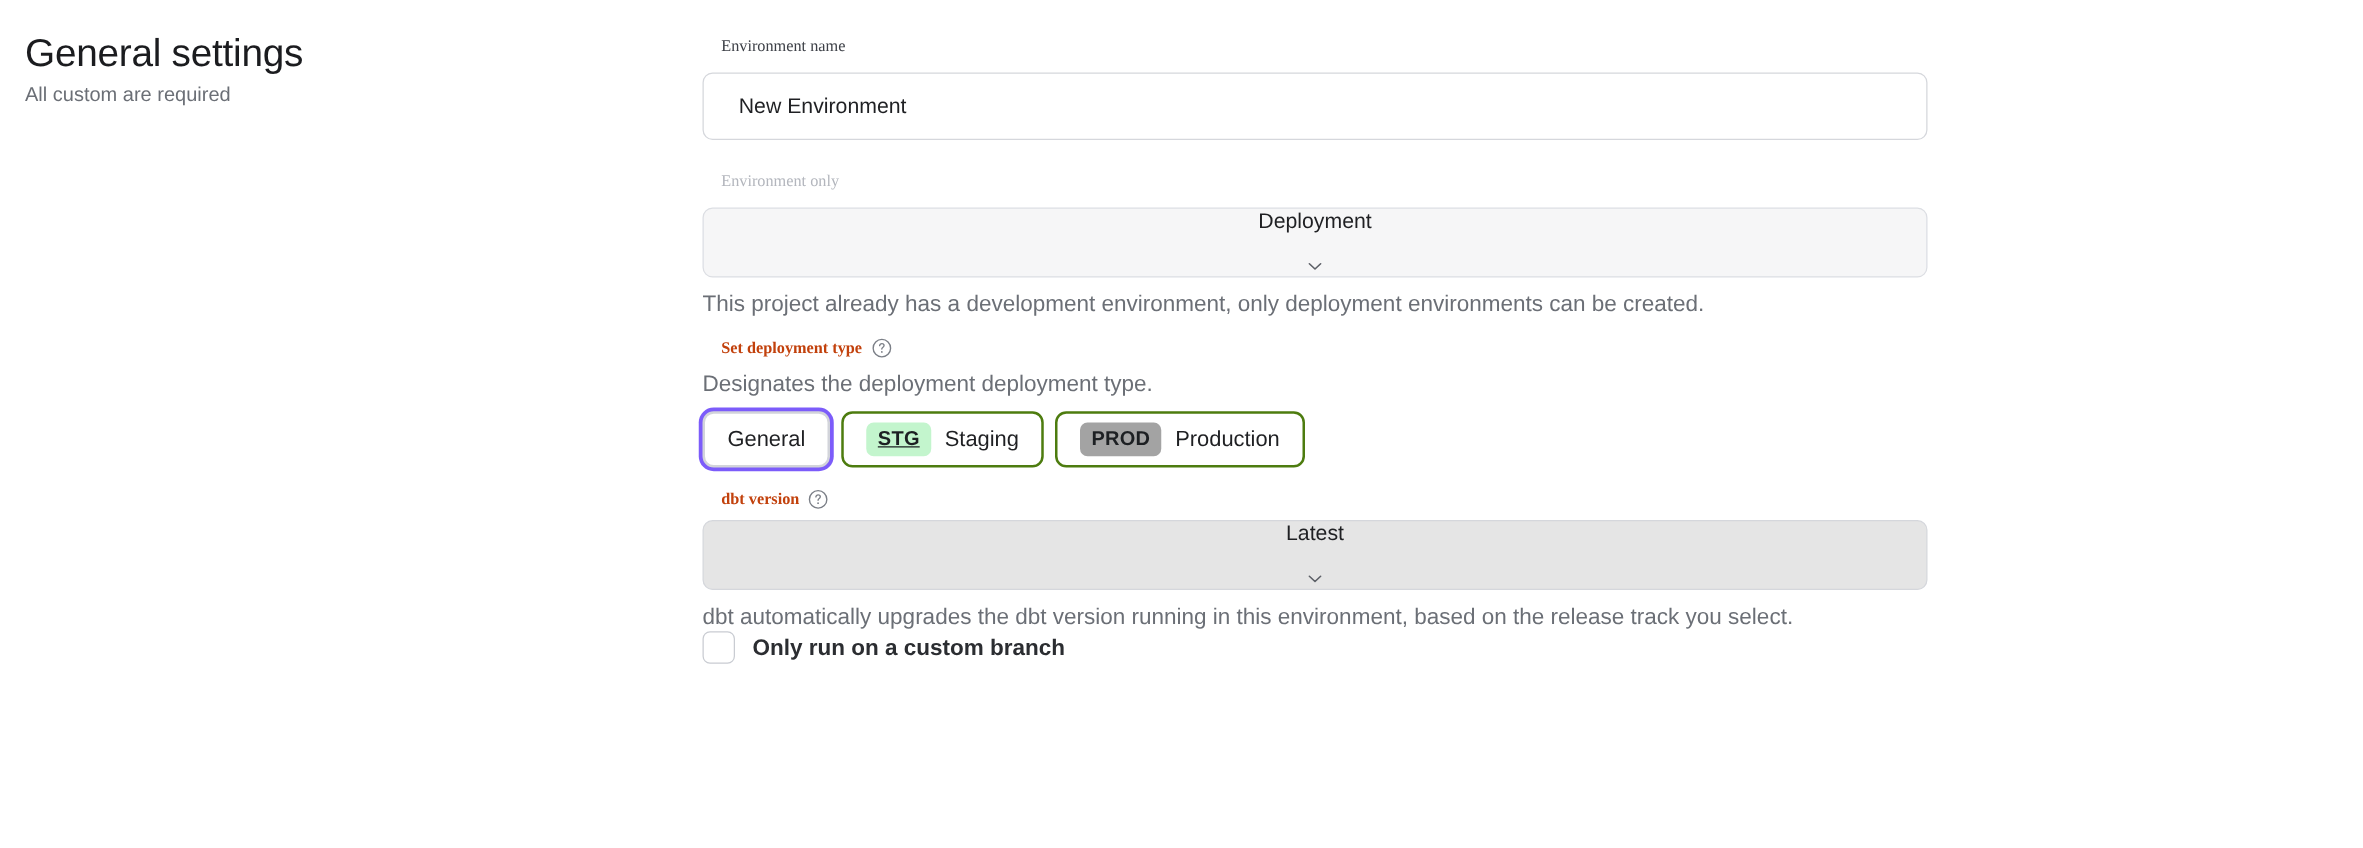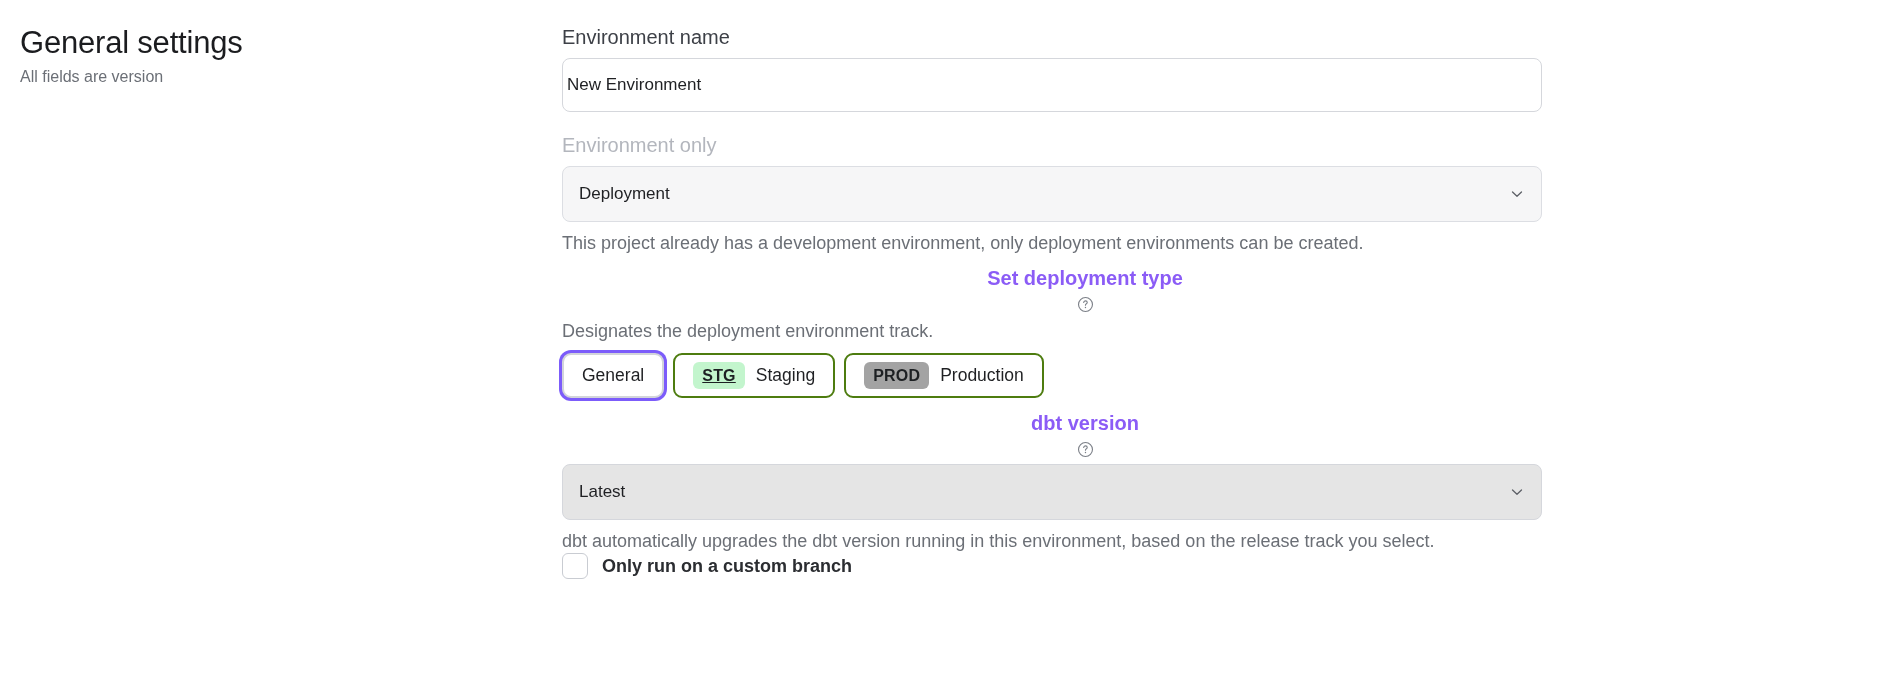--- a/index.html
+++ b/index.html
@@ -45,66 +45,67 @@
   }
 
   
   .right-col {
     flex: 1 1 auto;
     min-width: 0;
     padding-top: 8px;
   }
 
   .field-label {
-    font-size: 20px;
+    font-size: 13px;
     line-height: 22px;
     color: #3d4047;
-    margin: 0 0 10px 0;
+    margin: 0 0 10px 15px;
+    font-family: Liberation Serif, serif;
   }
   .field-label.disabled {
     color: #b3b6bd;
   }
   .field-label.strong {
     font-weight: 700;
-    color: #8b5cf6;
+    color: #c2410c;
     margin-bottom: 6px;
     display: flex;
     align-items: center;
     gap: 7px;
-    flex-direction: column;
   }
 
   .text-input {
     box-sizing: border-box;
     width: 980px;
     height: 54px;
     border: 1px solid #d5d7dc;
     border-radius: 8px;
     background: #ffffff;
     font-size: 17px;
     color: #1f2023;
-    padding: 0 4px;
+    padding: 0 28px;
     font-family: "Liberation Sans", sans-serif;
     outline: none;
   }
   .text-input::placeholder { color: #9ea2aa; }
 
   .select-box {
     box-sizing: border-box;
     width: 980px;
     height: 56px;
     border: 1px solid #dcdee3;
     border-radius: 8px;
     background: #f6f6f7;
     display: flex;
     align-items: center;
     justify-content: space-between;
     padding: 0 16px;
     font-size: 17px;
     color: #1f2023;
+    flex-direction: column;
   }
   .select-box.enabled {
     background: #e5e5e5;
     border-color: #d5d7dc;
   }
   .chevron {
     width: 16px;
     height: 16px;
     flex: 0 0 16px;
     color: #5d6067;
@@ -191,21 +192,21 @@
     color: #2b2d31;
   }
 </style>
 </head>
 <body>
 
 <div class="page">
 
   <div class="left-col">
     <h1 class="page-title">General settings</h1>
-    <p class="page-subtitle">All fields are version</p>
+    <p class="page-subtitle">All custom are required</p>
   </div>
 
   <div class="right-col">
 
     <div>
       <p class="field-label">Environment name</p>
       <input class="text-input" type="text" value="New Environment" style="">
     </div>
 
     <div class="section-gap-1"></div>
@@ -225,21 +226,21 @@
 
     <div>
       <p class="field-label strong">
         <span>Set deployment type</span>
         <svg class="help-icon" viewBox="0 0 20 20" fill="none">
           <circle cx="10" cy="10" r="8.2" stroke="currentColor" stroke-width="1.3"></circle>
           <path d="M7.9 7.7c0-1.15 0.95-1.95 2.1-1.95s2.05 0.8 2.05 1.85c0 0.95-0.6 1.4-1.3 1.85-0.6 0.4-0.8 0.75-0.8 1.45" stroke="currentColor" stroke-width="1.3" stroke-linecap="round"></path>
           <circle cx="9.95" cy="13.6" r="0.85" fill="currentColor"></circle>
         </svg>
       </p>
-      <p class="helper-text" style="margin-top:2px">Designates the deployment environment track.</p>
+      <p class="helper-text" style="margin-top:2px">Designates the deployment deployment type.</p>
 
       <div class="seg-group">
         <button class="seg-btn focused">
           <span>General</span>
         </button>
         <button class="seg-btn">
           <span class="badge stg">STG</span>
           <span>Staging</span>
         </button>
         <button class="seg-btn">

